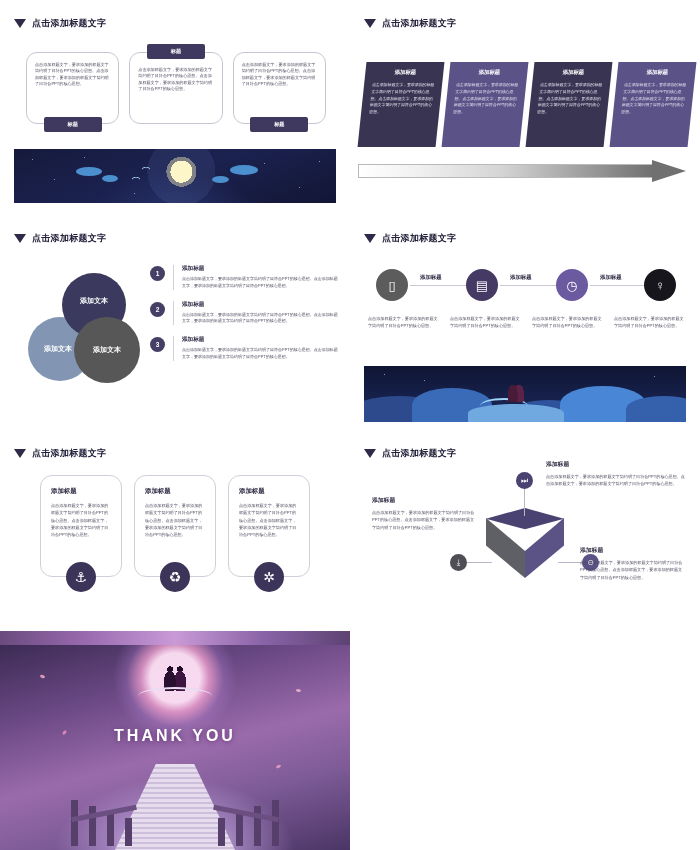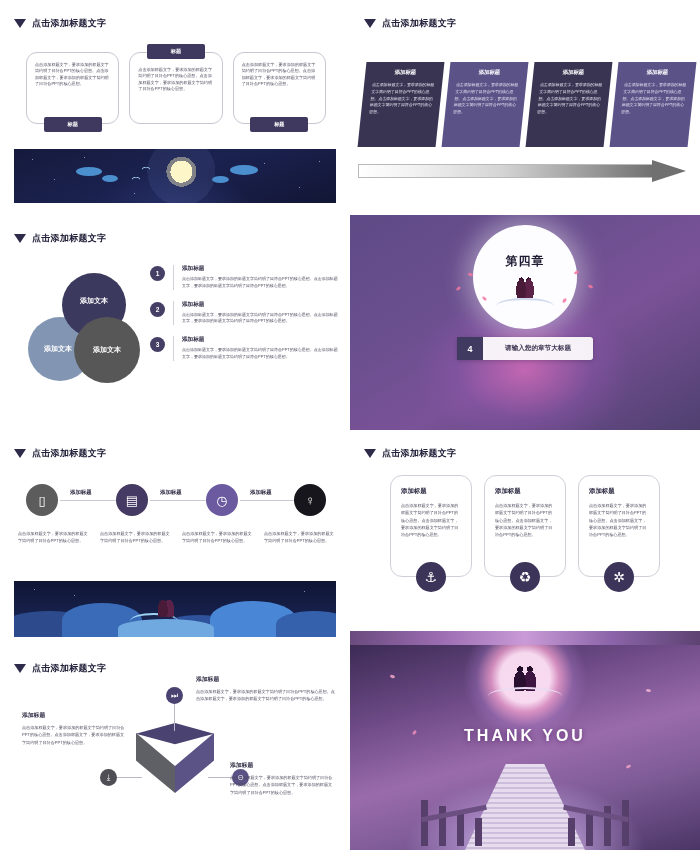--- a/index.html
+++ b/index.html
@@ -344,37 +344,20 @@
       <div class="num-item">
         <div class="num-badge">3</div>
         <div class="num-body">
           <h5>添加标题</h5>
           <p>点击添加标题文字，要求添加的标题文字简约明了目符合PPT的核心思想。点击添加标题文字，要求添加的标题文字简约明了目符合PPT的核心思想。</p>
         </div>
       </div>
     </div>
   </div>
 
-  <div class="slide s4">
-    <div class="moon-circle">
-      <span class="chap">第四章</span>
-    </div>
-    <span class="s4-bridge"></span>
-    <span class="s4-couple"></span>
-    <span class="petal" style="left:118px;top:58px;transform:rotate(20deg)"></span>
-    <span class="petal" style="left:106px;top:72px;transform:rotate(-30deg)"></span>
-    <span class="petal" style="left:132px;top:82px;transform:rotate(50deg)"></span>
-    <span class="petal" style="left:224px;top:56px;transform:rotate(-15deg)"></span>
-    <span class="petal" style="left:238px;top:70px;transform:rotate(35deg)"></span>
-    <span class="petal" style="left:212px;top:84px;transform:rotate(-45deg)"></span>
-    <div class="s4-title-bar">
-      <span class="s4-num">4</span>
-      <span class="s4-sub">请输入您的章节大标题</span>
-    </div>
-  </div>
 
   <div class="slide">
     <div class="hdr">
       <span class="tri"></span>
       <span class="hdr-txt">点击添加标题文字</span>
     </div>
 
     <div class="s5-steps">
       <span class="s5-line" style="left:34px;width:56px"></span>
       <span class="s5-line" style="left:124px;width:56px"></span>

